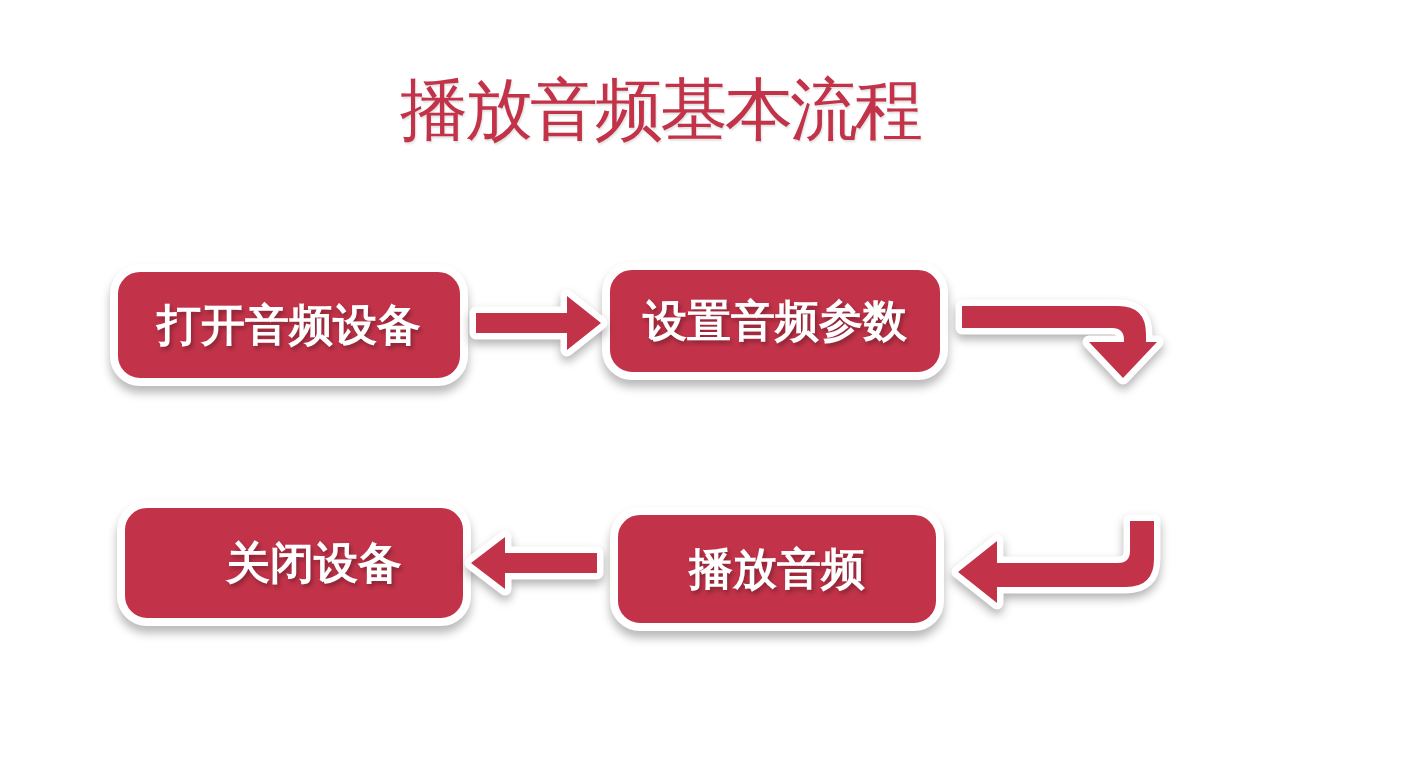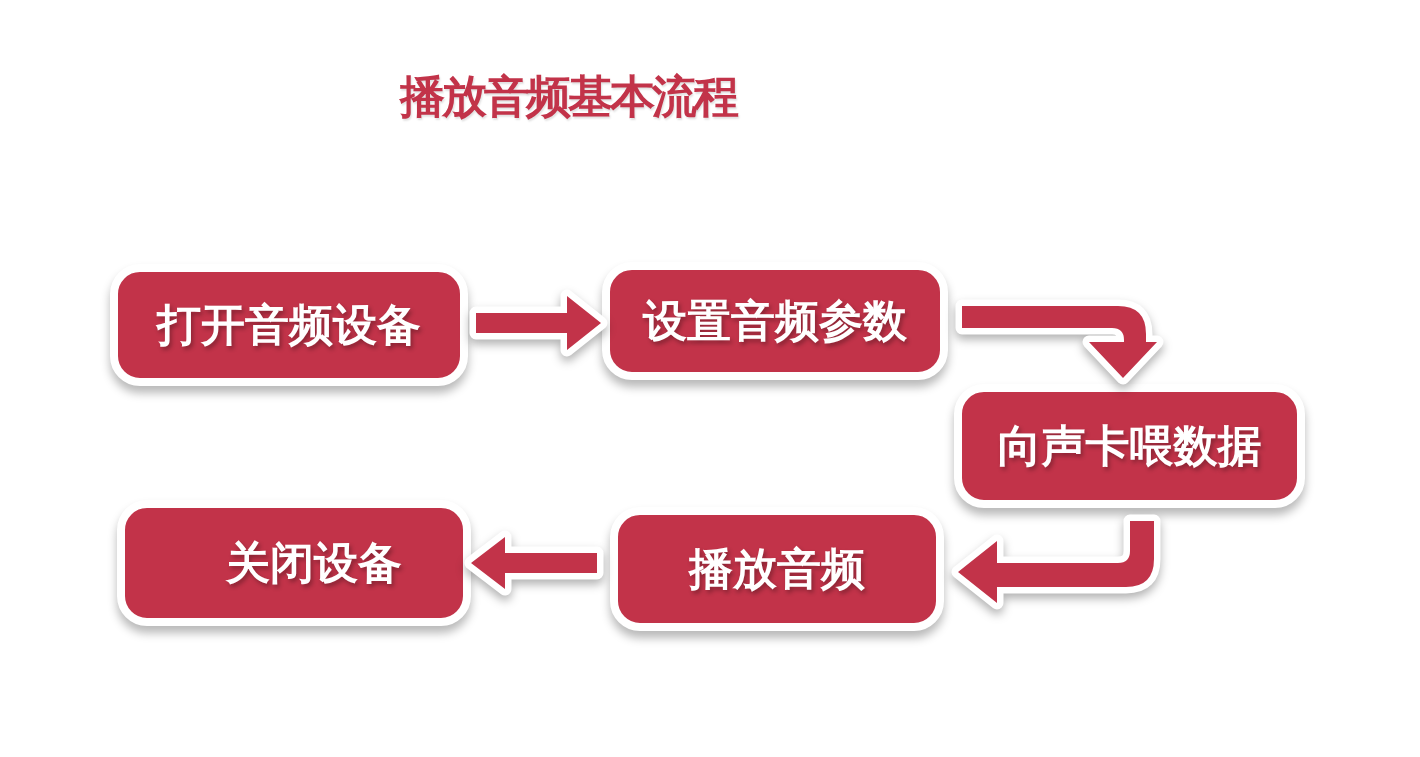--- a/index.html
+++ b/index.html
@@ -16,22 +16,22 @@
     position: relative;
     width: 1420px;
     height: 757px;
     background: var(--bg);
     overflow: hidden;
   }
   .page-title {
     position: absolute;
     left: 400px;
     top: 72px;
-    font-size: 45px;
-    font-weight: 700;
+    font-size: 68px;
+    font-weight: 400;
     letter-spacing: -3px;
     color: var(--accent);
     text-shadow: 1px 2px 2px rgba(0,0,0,0.12);
     white-space: nowrap;
     line-height: 1.1;
   }
   .flow-box {
     position: absolute;
     box-sizing: border-box;
     background: var(--accent);
@@ -77,23 +77,20 @@
   <div class="page-title">播放音频基本流程</div>
 
   <div class="flow-box box-1">
     <span>打开音频设备</span>
   </div>
 
   <div class="flow-box box-2">
     <span>设置音频参数</span>
   </div>
 
-  <div class="flow-box box-3">
-    <span>向声卡喂数据</span>
-  </div>
 
   <div class="flow-box box-4">
     <span>播放音频</span>
   </div>
 
   <div class="flow-box box-5">
     <span>关闭设备</span>
   </div>
 
   <svg class="arrow-layer" viewBox="0 0 1420 757">

